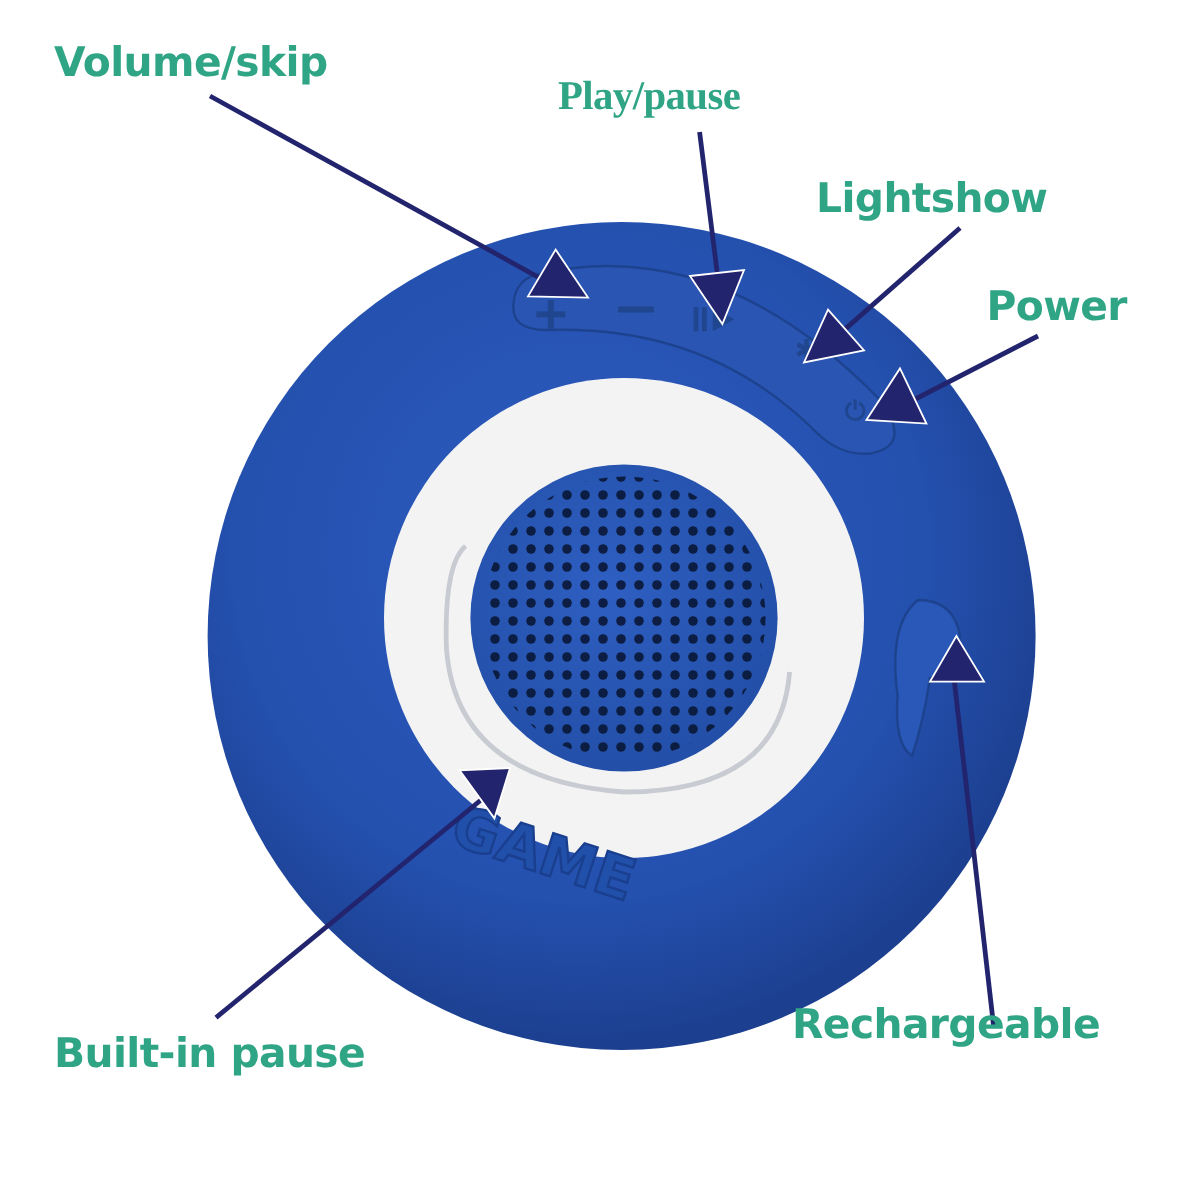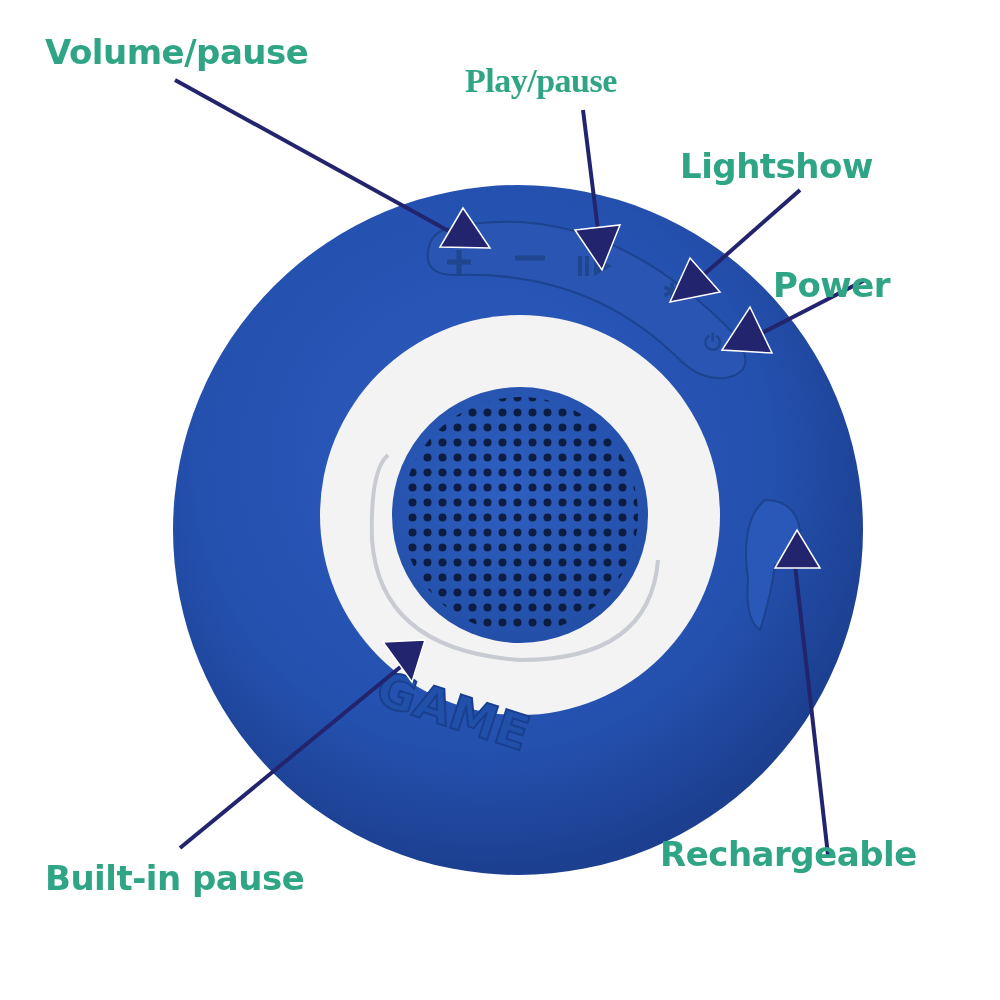--- a/index.html
+++ b/index.html
@@ -65,18 +65,18 @@
     <polygon points="690,258 720,292 670,302" stroke="#fff" stroke-width="1.5"></polygon>
     <line x1="865" y1="280" x2="758" y2="335"></line>
     <polygon points="750,307 772,353 722,350" stroke="#fff" stroke-width="1.5"></polygon>
     <line x1="180" y1="848" x2="415" y2="655"></line>
     <polygon points="383,642 425,640 412,682" stroke="#fff" stroke-width="1.5"></polygon>
     <line x1="828" y1="855" x2="795" y2="565"></line>
     <polygon points="775,568 820,568 797,530" stroke="#fff" stroke-width="1.5"></polygon>
   </g>
 </svg>
 
-<div class="label" style="left:45px;top:32px;">Volume/pause</div>
+<div class="label" style="left:45px;top:32px;">Volume/skip</div>
 <div class="label" style="left:465px;top:62px;font-family:Liberation Serif, serif;">Play/pause</div>
 <div class="label" style="left:680px;top:146px;">Lightshow</div>
-<div class="label" style="left:773px;top:236px;margin-top:29px;">Power</div>
+<div class="label" style="left:822px;top:236px;">Power</div>
 <div class="label" style="left:45px;top:858px;">Built-in pause</div>
 <div class="label" style="left:660px;top:834px;">Rechargeable</div>
 
 </body></html>

